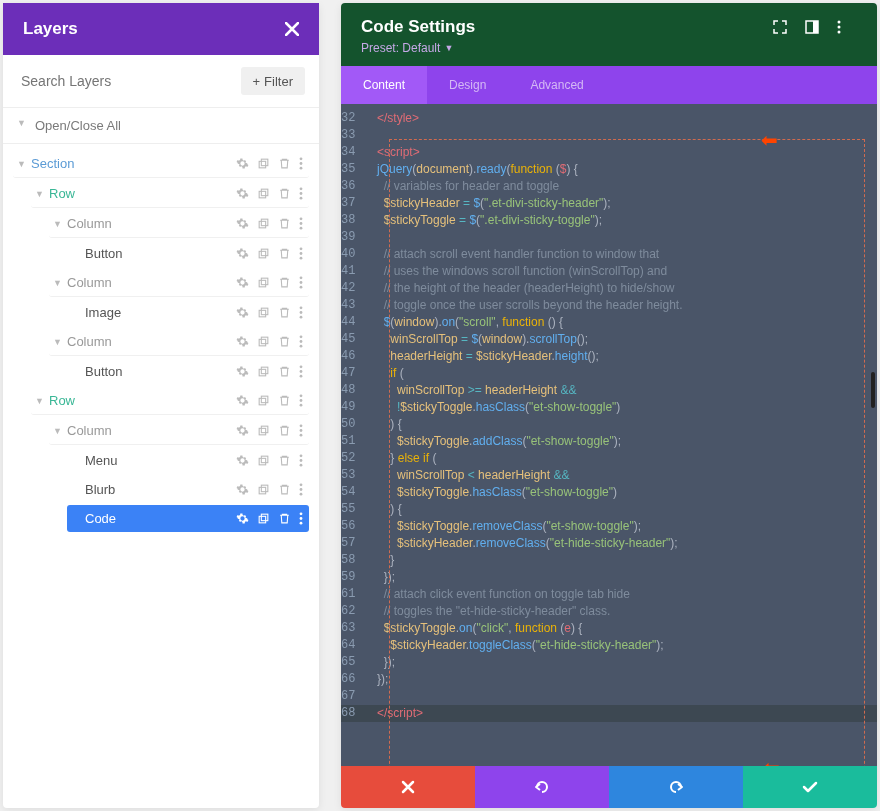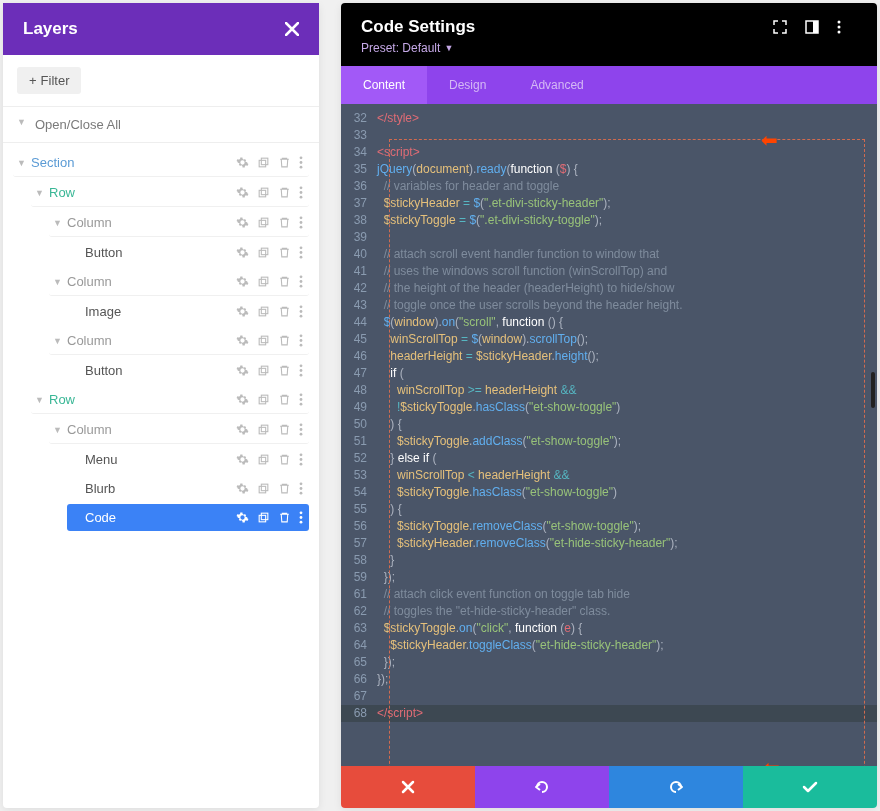--- a/index.html
+++ b/index.html
@@ -28,40 +28,40 @@
     .tree-item.row .label { color: #3ab796; }
     .tree-item.column .label { color: #999; }
     .tree-item.module .label { color: #555; }
     .tree-item.section, .tree-item.row, .tree-item.column { border-bottom: 1px solid #f0f0f0; }
     .tree-item.active { background: #3b82f6; color: #fff; }
     .tree-item.active .label { color: #fff; }
     .tree-item.active .actions { color: #fff; }
 
     
     .settings-panel { flex: 1; background: #fff; border-radius: 4px; box-shadow: 0 2px 8px rgba(0,0,0,0.08); display: flex; flex-direction: column; overflow: hidden; }
-    .settings-header { background: #000000; color: #fff; padding: 14px 36px 10px 20px; }
+    .settings-header { background: #14532d; color: #fff; padding: 14px 36px 10px 20px; }
     .settings-header .title-row { display: flex; justify-content: space-between; align-items: center; }
     .settings-header .title { font-size: 17px; font-weight: 600; }
     .settings-header .header-icons { display: flex; gap: 18px; font-size: 14px; color: #fff; }
     .settings-header .header-icons span { cursor: pointer; }
     .settings-header .preset { font-size: 12px; color: #c5a8e6; margin-top: 4px; display: inline-flex; align-items: center; gap: 4px; cursor: pointer; }
     
     .tabs { background: #8e44ec; display: flex; }
     .tab { padding: 12px 22px; font-size: 12px; color: #d4b8f5; cursor: pointer; }
     .tab.active { background: #a259f7; color: #fff; }
     
     .code-area { flex: 1; background: #4a5568; overflow: hidden; position: relative; font-family: "Consolas", "Monaco", monospace; font-size: 12px; line-height: 17px; }
     .code-scroll { padding: 6px 0; }
     .code-line { display: flex; white-space: pre; }
     .code-line.hl { background: #3d4852; }
-    .ln { width: 36px; text-align: right; padding-right: 10px; color: #8a9bb0; user-select: none; }
+    .ln { width: 36px; padding-right: 10px; color: #8a9bb0; user-select: none; font-family: Liberation Mono, monospace; }
     .lc { flex: 1; color: #d1d9e6; }
     .t-tag { color: #e06c75; }
     .t-str { color: #98c379; }
-    .t-kw { color: #ffffff; }
+    .t-kw { color: #eab308; }
     .t-fn { color: #61afef; }
     .t-com { color: #7f8c9d; }
     .t-var { color: #e5c07b; }
     .t-id { color: #e06c75; }
     .t-punc { color: #abb2bf; }
     .t-op { color: #56b6c2; }
     .dashed-border { position: absolute; top: 35px; left: 48px; right: 12px; height: 680px; border: 1px dashed #d16b4f; pointer-events: none; }
     .arrow { position: absolute; color: #ff4400; font-size: 20px; pointer-events: none; }
     .arrow.top { top: 28px; left: 420px; }
     .arrow.bottom { top: 655px; left: 422px; }
@@ -82,20 +82,21 @@
 <div class="layers-panel">
   <div class="layers-header">
     <span>Layers</span>
     <span class="close-icon">
       <svg width="14" height="14" viewBox="0 0 14 14">
           <path d="M1 1 L13 13 M13 1 L1 13" stroke="#fff" stroke-width="2.5" stroke-linecap="round"></path>
         </svg>
     </span>
   </div>
   <div class="layers-toolbar">
+    <input class="search-input" placeholder="Search Layers" style="">
     <button class="filter-btn">
       <span>+</span>
       <span>Filter</span>
     </button>
   </div>
   <div class="open-close-all">
     <span style="position:absolute;left:14px;color:#bbb;font-size:9px;">▼</span>
     <span>Open/Close All</span>
   </div>
   <div class="tree" id="tree">

